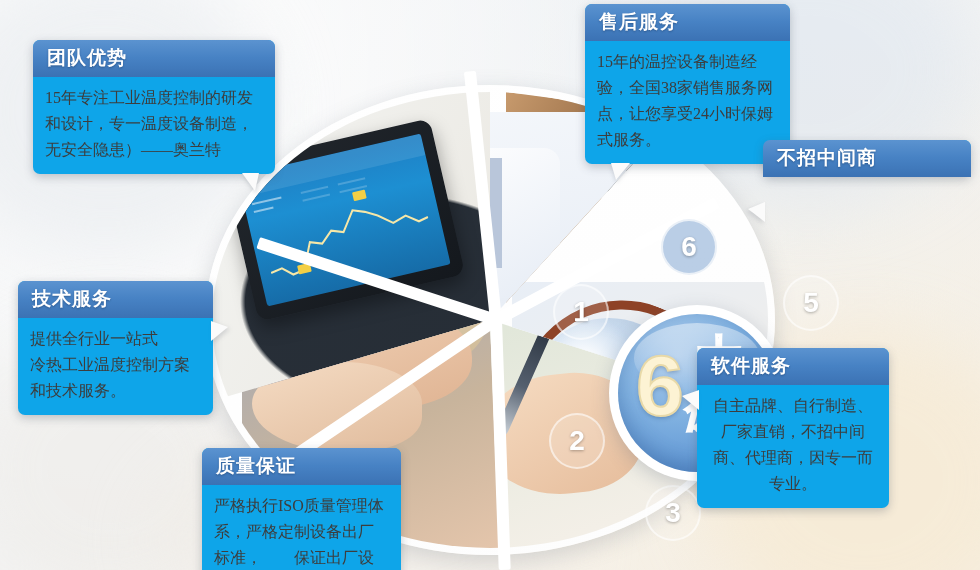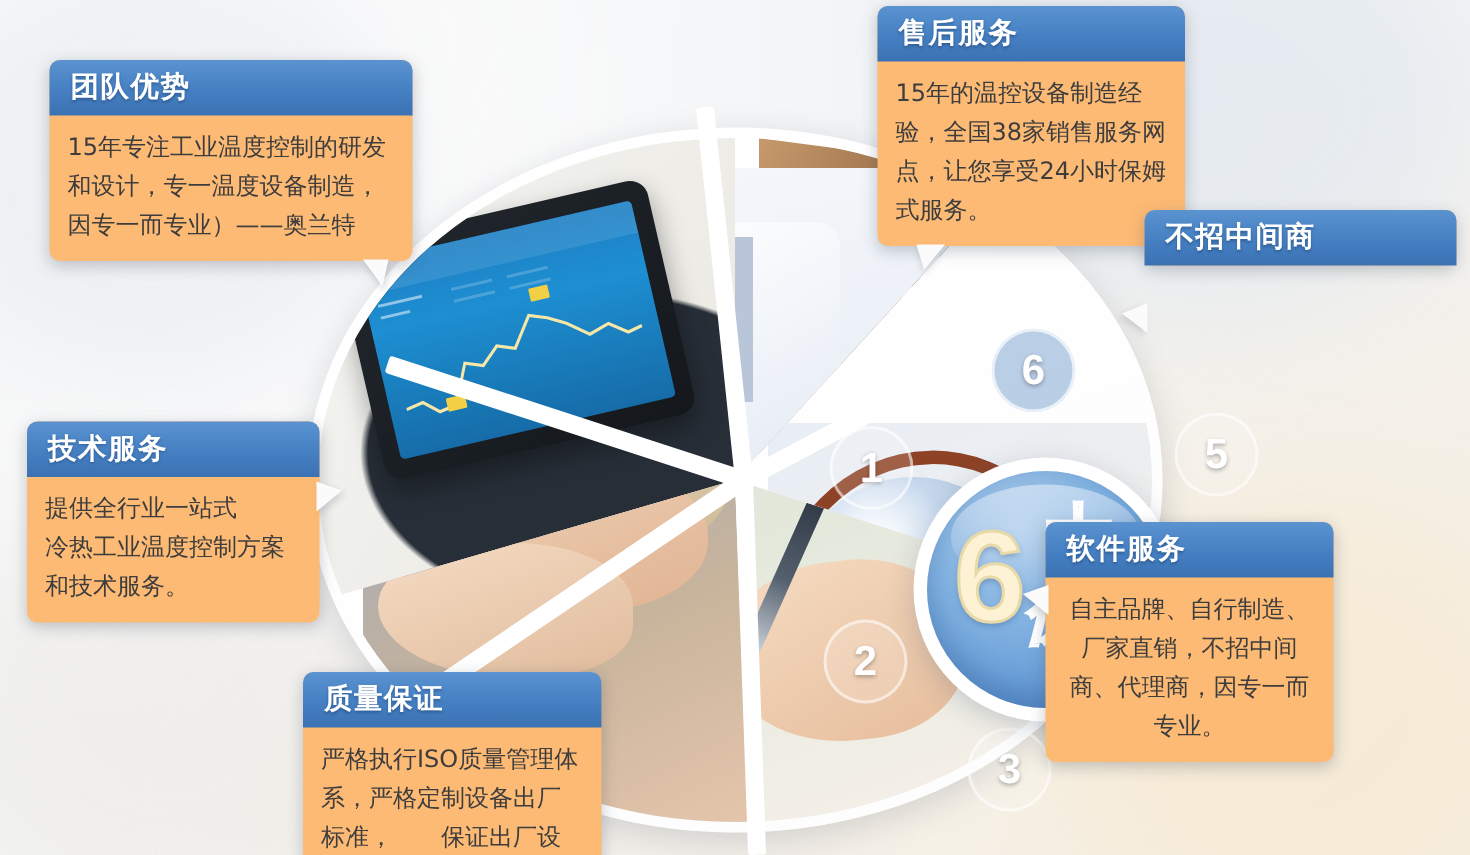--- a/index.html
+++ b/index.html
@@ -152,22 +152,22 @@
   .hub-six{position:absolute;left:18px;top:28px;font-size:86px;line-height:86px;font-weight:700;
     color:#fdf3d4;-webkit-text-stroke:2px #e8d9a8;
     text-shadow:0 2px 4px rgba(30,60,110,.35);
     font-family:"Liberation Sans",sans-serif;}
   .hub-da{position:absolute;left:78px;top:20px;font-size:46px;line-height:46px;font-weight:700;
     color:#1f5fb0;-webkit-text-stroke:2px #ffffff;}
   .hub-ys{position:absolute;left:64px;top:74px;font-size:44px;line-height:44px;font-weight:700;
     color:#1f5fb0;-webkit-text-stroke:2px #ffffff;font-style:italic;letter-spacing:1px;}
 
   
-  .card{position:absolute;background:#fdba74;border-radius:7px;
-    box-shadow:0 3px 10px rgba(70,80,95,.3);overflow:visible;}
+  .card{position:absolute;background:#0ea5e9;border-radius:7px;
+    box-shadow:0 3px 10px rgba(70,80,95,.3);overflow:visible;font-family:Liberation Serif, serif;}
   .card-head{border-radius:7px 7px 0 0;
     background:linear-gradient(180deg,#5b93d0 0%,#4782c4 48%,#3b72b4 100%);
     color:#ffffff;font-size:19px;font-weight:700;
     padding:5px 14px 6px 14px;letter-spacing:1px;
     text-shadow:0 1px 2px rgba(20,50,90,.45);}
   .card-body{padding:8px 12px 11px 12px;color:#3d3d3d;font-size:16px;line-height:1.62;}
   .card-body.center{text-align:center;}
   .tail{position:absolute;width:0;height:0;}
 
   .c-team{left:33px;top:40px;width:242px;}
@@ -312,21 +312,21 @@
         <div class="hub-gloss"></div>
         <div class="hub-six">6</div>
         <div class="hub-da">大</div>
         <div class="hub-ys">优势</div>
       </div>
     </div>
   </div>
 
   <div class="card c-team">
     <div class="card-head">团队优势</div>
-    <div class="card-body">15年专注工业温度控制的研发和设计，专一温度设备制造，因专一而专业）——奥兰特</div>
+    <div class="card-body">15年专注工业温度控制的研发和设计，专一温度设备制造，无安全隐患）——奥兰特</div>
     <div class="tail"></div>
   </div>
 
   <div class="card c-after">
     <div class="card-head">售后服务</div>
     <div class="card-body">15年的温控设备制造经验，全国38家销售服务网点，让您享受24小时保姆式服务。</div>
     <div class="tail"></div>
   </div>
 
   <div class="card c-hw">

